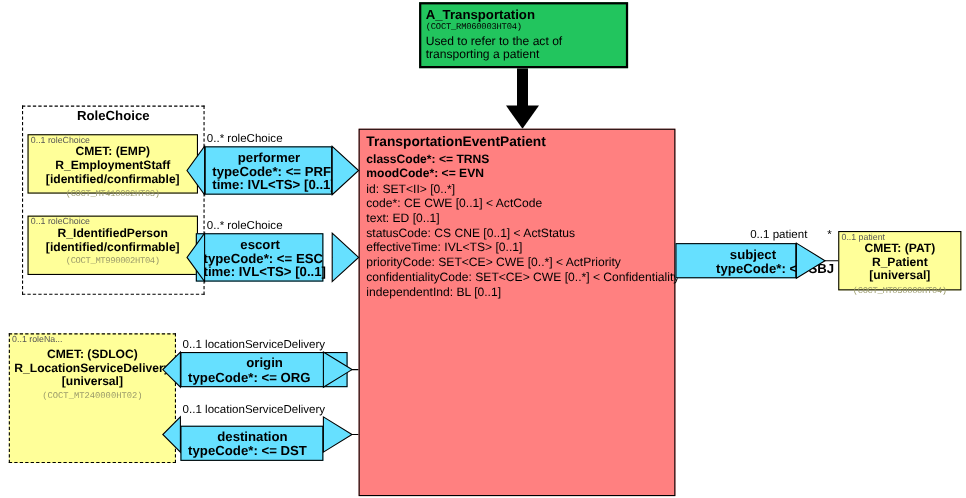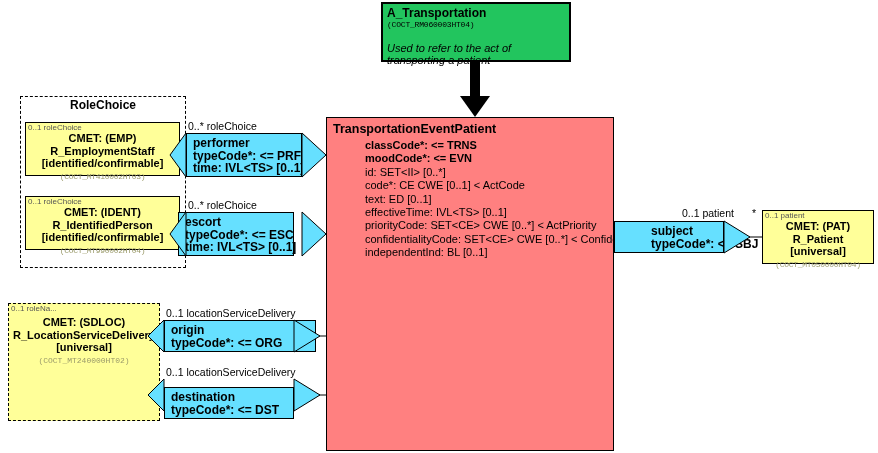--- a/index.html
+++ b/index.html
@@ -18,33 +18,33 @@
   #note-box{
     left:381px;top:2px;width:190px;height:60px;
     border:2px solid #000;background:#22c55e;
     padding:3px 4px;
   }
   #note-box .title{font-weight:bold;font-size:12px;line-height:13px;}
   #note-box .code{
     font-family:"Liberation Mono",monospace;font-size:8px;
     letter-spacing:-0.2px;line-height:10px;color:#000;
   }
-  #note-box .desc{font-size:11px;line-height:12px;margin-top:12px;font-style:italic;}
+  #note-box .desc{font-size:11px;line-height:12px;margin-top:2px;}
 
   
   #note-arrow{left:460px;top:62px;width:30px;height:55px;}
 
   
   #main-class{
     left:326px;top:117px;width:288px;height:334px;
     border:1px solid #000;background:#ff8080;
     padding:4px 6px;
   }
   #main-class .cls-title{font-weight:bold;font-size:12.5px;margin-bottom:3px;}
-  #main-class .attr{font-size:11px;line-height:13.4px;white-space:nowrap;margin-left:32px;}
+  #main-class .attr{font-size:11px;line-height:13.4px;white-space:nowrap;}
   #main-class .attr b{font-weight:bold;}
 
   
   #rolechoice-group{
     left:20px;top:96px;width:166px;height:172px;
     border:1px dashed #000;background:transparent;
   }
   #rolechoice-label{
     left:20px;top:98px;width:166px;text-align:center;
     font-weight:bold;font-size:12px;
@@ -78,21 +78,21 @@
     border:1px dashed #000;background:#ffff99;
     text-align:center;padding-top:12px;
   }
   #cmet-sdloc-multi{left:11px;top:304px;}
 
   
   .assoc{
     background:#66e0ff;border:1px solid #000;
     padding:3px 5px 4px 6px;
   }
-  .assoc .aname{font-weight:bold;font-size:12px;line-height:13px;}
+  .assoc .aname{font-weight:bold;font-size:12px;line-height:13px;text-align:center;}
   .assoc .aline{font-size:12px;line-height:12px;white-space:nowrap;}
   .assoc .aline b{font-weight:bold;}
 
   
   #assoc-performer{left:186px;top:133px;width:116px;height:44px;}
   #assoc-escort{left:178px;top:212px;width:116px;height:44px;}
   #assoc-origin{left:164px;top:320px;width:152px;height:32px;}
   #assoc-destination{left:164px;top:387px;width:130px;height:32px;}
   #assoc-subject{left:614px;top:221px;width:110px;height:32px;padding-left:36px;}
 
@@ -132,39 +132,39 @@
   <polygon points="0,34 30,34 15,55" fill="#000"></polygon>
 </svg>
 
 <div class="abs" id="main-class">
   <div class="cls-title">TransportationEventPatient</div>
   <div class="attr"><b>classCode*: &lt;= TRNS</b></div>
   <div class="attr"><b>moodCode*: &lt;= EVN</b></div>
   <div class="attr">id: SET&lt;II&gt; [0..*]</div>
   <div class="attr">code*: CE CWE [0..1] &lt; ActCode</div>
   <div class="attr">text: ED [0..1]</div>
+  <div class="attr">statusCode: CS CNE [0..1] &lt; ActStatus</div>
   <div class="attr">effectiveTime: IVL&lt;TS&gt; [0..1]</div>
   <div class="attr">priorityCode: SET&lt;CE&gt; CWE [0..*] &lt; ActPriority</div>
   <div class="attr">confidentialityCode: SET&lt;CE&gt; CWE [0..*] &lt; Confidentiality</div>
   <div class="attr">independentInd: BL [0..1]</div>
 </div>
 
 <div class="abs" id="rolechoice-group"></div>
 <div class="abs" id="rolechoice-label">RoleChoice</div>
 
 <div class="abs cmet" id="cmet-emp">
   <div class="cmet-line">CMET: (EMP)</div>
   <div class="cmet-line">R_EmploymentStaff</div>
   <div class="cmet-line">[identified/confirmable]</div>
   <div class="cmet-code">(COCT_MT410002HT03)</div>
 </div>
 <div class="cmet-multi" id="cmet-emp-multi">0..1 roleChoice</div>
 
 <div class="abs cmet" id="cmet-ident">
-  <div class="cmet-line">CMET: (IDENT)</div>
   <div class="cmet-line">R_IdentifiedPerson</div>
   <div class="cmet-line">[identified/confirmable]</div>
   <div class="cmet-code">(COCT_MT990002HT04)</div>
 </div>
 <div class="cmet-multi" id="cmet-ident-multi">0..1 roleChoice</div>
 
 <div class="abs cmet" id="cmet-pat">
   <div class="cmet-line">CMET: (PAT)</div>
   <div class="cmet-line">R_Patient</div>
   <div class="cmet-line">[universal]</div>

